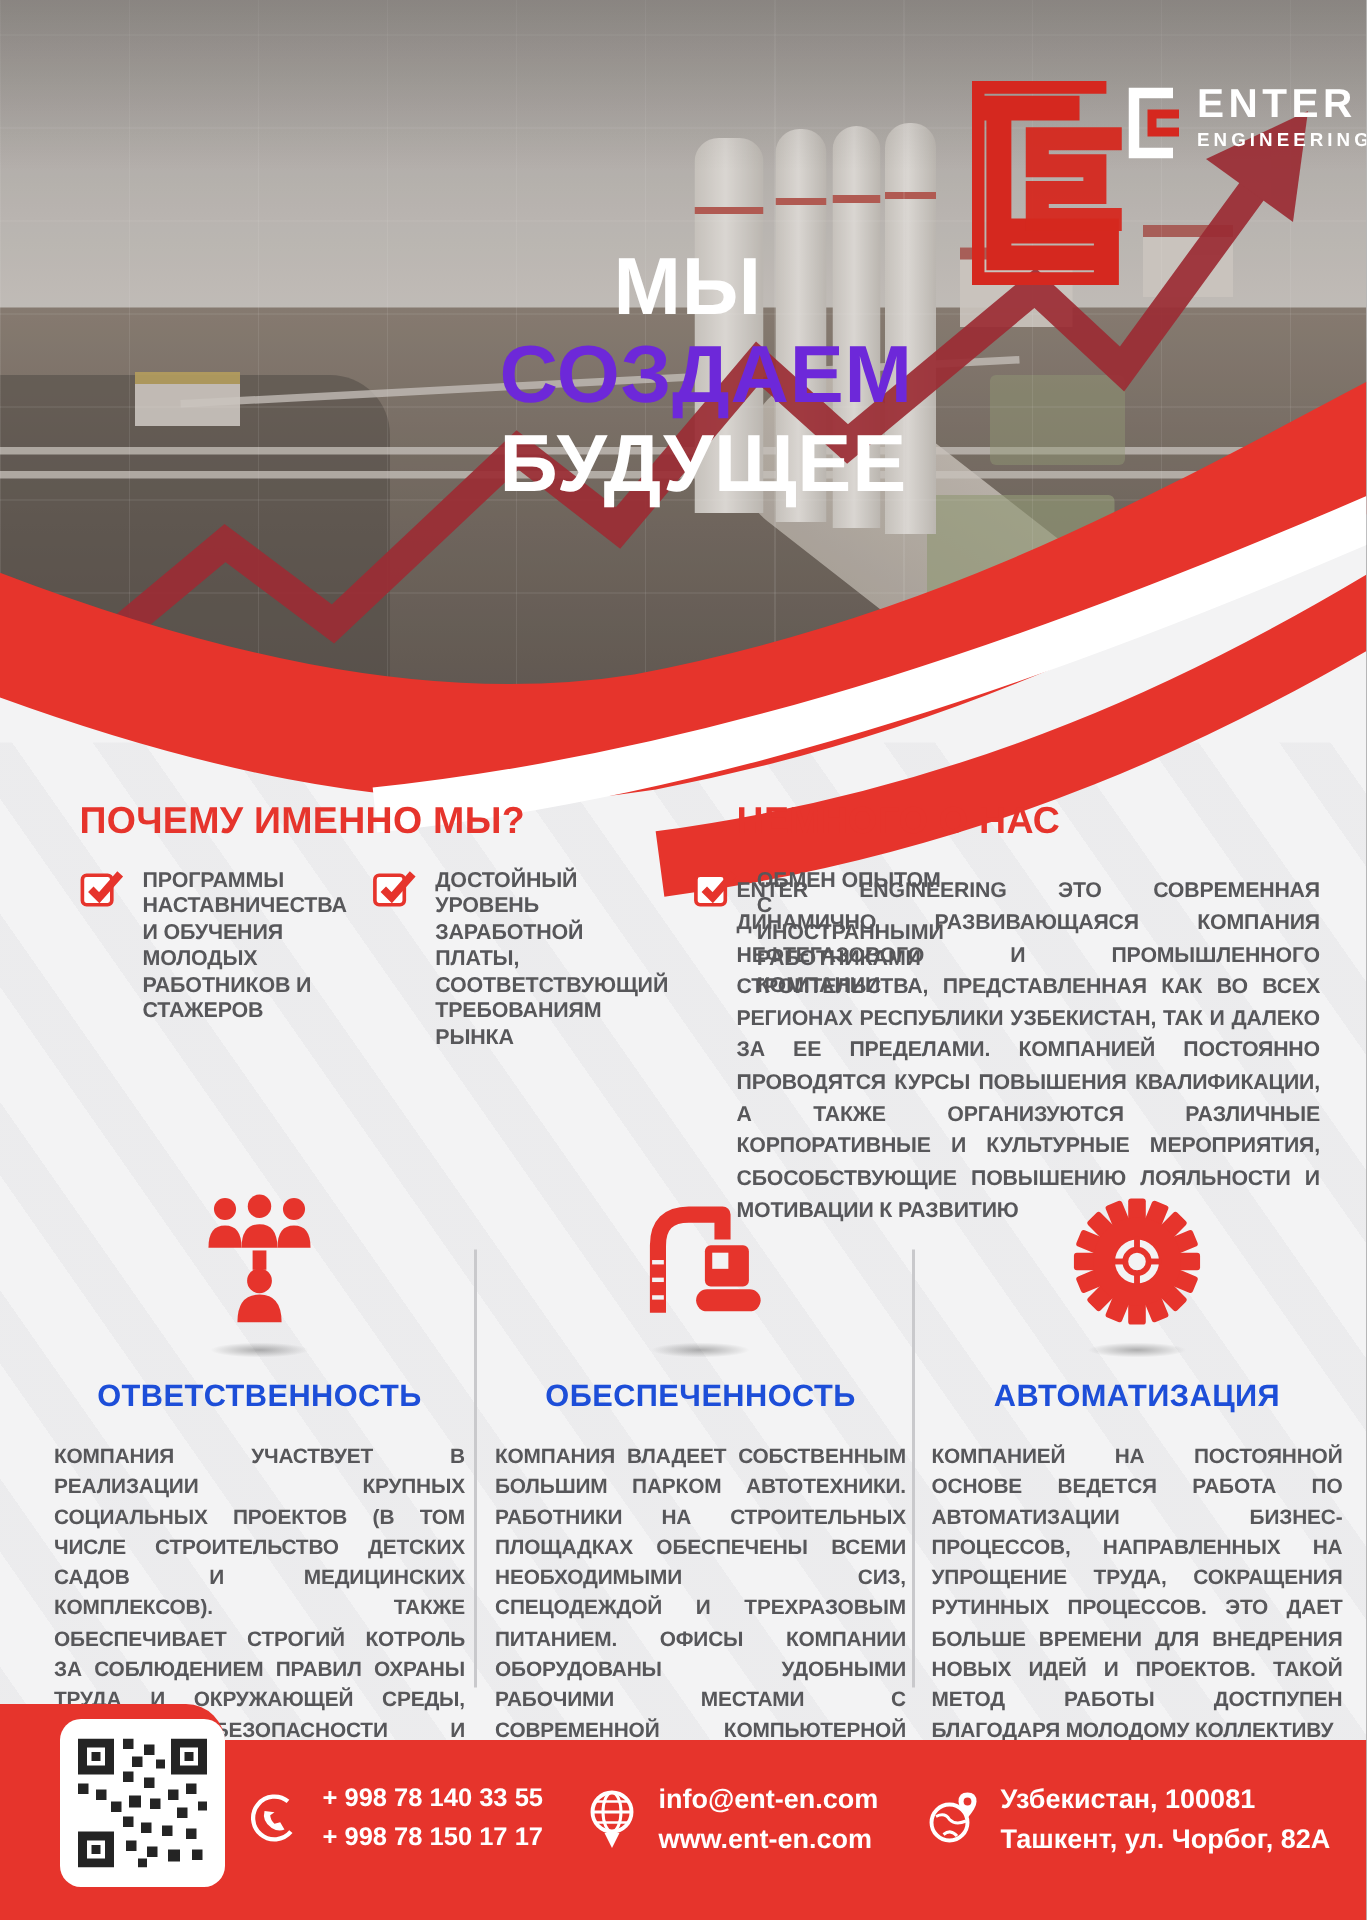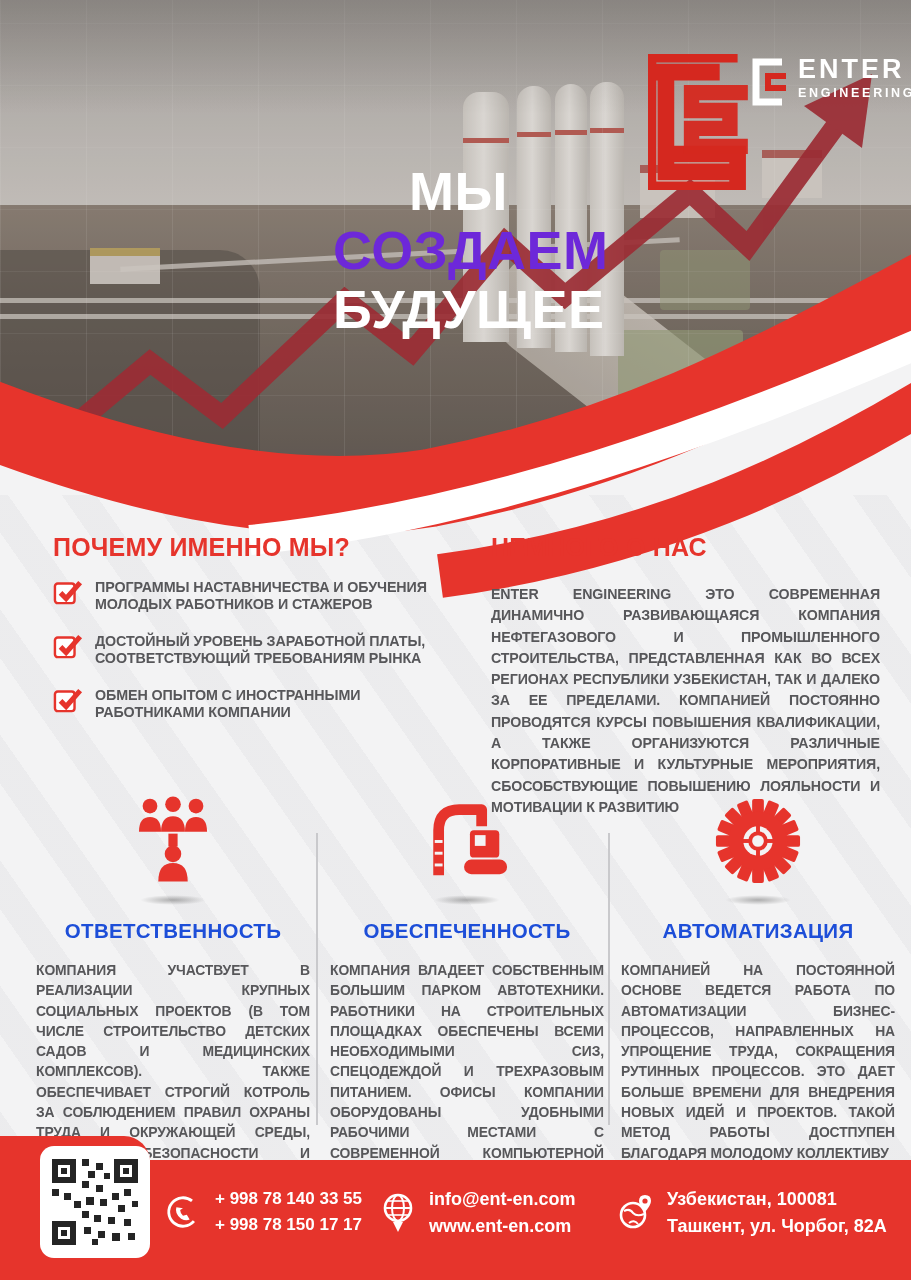--- a/index.html
+++ b/index.html
@@ -42,21 +42,21 @@
   .logo-text{position:absolute;left:158px;top:18px;color:#fff;}
   .logo-text .l1{font-size:27px;font-weight:bold;letter-spacing:3px;line-height:1;}
   .logo-text .l2{font-size:12.5px;font-weight:bold;letter-spacing:2.7px;line-height:1;margin-top:4px;}
   
   .hero-title{position:absolute;left:333px;top:162px;z-index:2;font-weight:bold;font-size:54px;line-height:59px;letter-spacing:0.5px;color:#fff;}
   .hero-title .t1{padding-left:76px;}
   .hero-title .t2{color:#6d28d9;}
   
   .section-heading{font-size:25px;font-weight:bold;color:#e6342c;letter-spacing:0.2px;}
   .why{position:absolute;left:53px;top:533px;width:405px;z-index:2;}
-  .why-list{margin-top:15px;display:flex;flex-direction:column;gap:17px;}
+  .why-list{margin-top:15px;display:flex;flex-direction:row;gap:17px;}
   .why-item{display:flex;gap:12px;align-items:flex-start;}
   .why-item .txt{font-size:14.3px;font-weight:bold;color:#57575a;line-height:1.22;letter-spacing:-0.1px;padding-top:2px;}
   .check{flex:0 0 30px;}
   
   .about{position:absolute;left:491px;top:533px;width:389px;z-index:2;}
   .about .body{margin-top:22px;font-size:14.2px;font-weight:bold;color:#57575a;line-height:1.5;text-align:justify;letter-spacing:-0.1px;}
   
   .feature{position:absolute;top:793px;width:274px;z-index:2;}
   .f1{left:36px;} .f2{left:330px;} .f3{left:621px;}
   .f-iconwrap{height:96px;display:flex;justify-content:center;align-items:center;}
@@ -67,21 +67,21 @@
   .vdivider{position:absolute;top:833px;width:1.5px;height:292px;background:#c9c9cc;z-index:2;}
   .d1{left:316px;} .d2{left:608px;}
   
   .footer-bar{position:absolute;left:0;bottom:0;width:911px;height:120px;background:#e6342c;z-index:2;}
   .footer-corner{position:absolute;left:0;bottom:118px;width:150px;height:26px;background:#e6342c;border-top-right-radius:26px;z-index:2;}
   .qr-box{position:absolute;left:40px;top:1146px;width:110px;height:112px;background:#fff;border-radius:14px;z-index:3;
     display:flex;align-items:center;justify-content:center;}
   .contact{position:absolute;display:flex;align-items:center;gap:13px;color:#fff;z-index:3;}
   .contact .lines{font-weight:bold;line-height:1.5;}
   .c-phones{left:164px;top:1186px;} .c-phones .lines{font-size:17px;}
-  .c-web{left:380px;top:1186px;} .c-web .lines{font-size:18px;}
+  .c-web{left:390px;top:1186px;} .c-web .lines{font-size:18px;}
   .c-addr{left:618px;top:1186px;} .c-addr .lines{font-size:18px;}
 </style>
 </head>
 <body>
 
 <div class="poster">
 
   <div class="photo">
     <div class="sky"></div>
     <div class="ground"></div>

